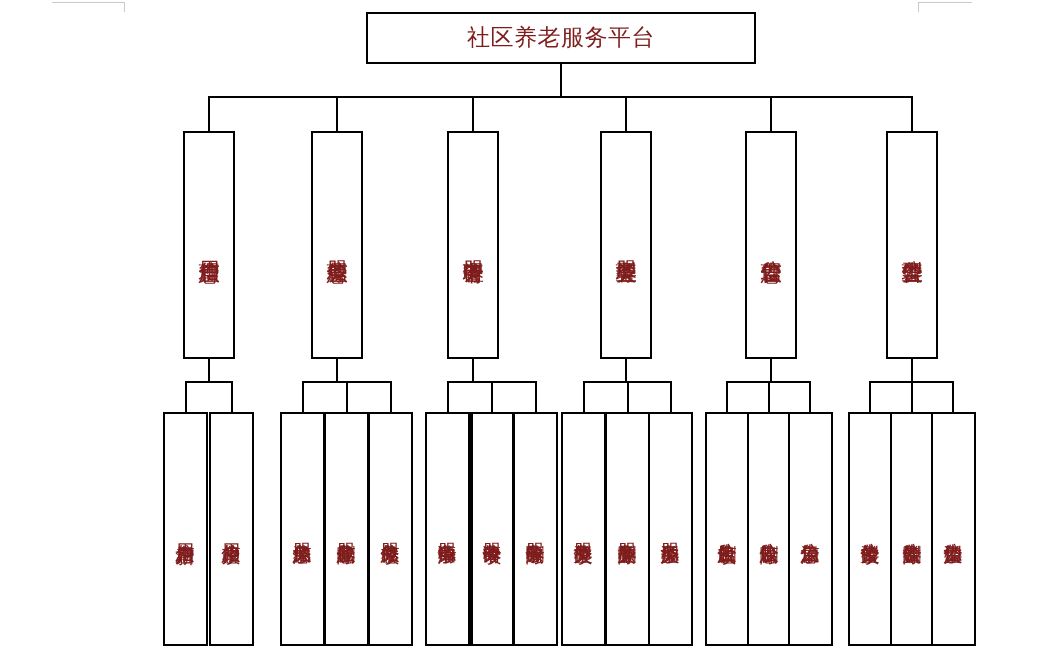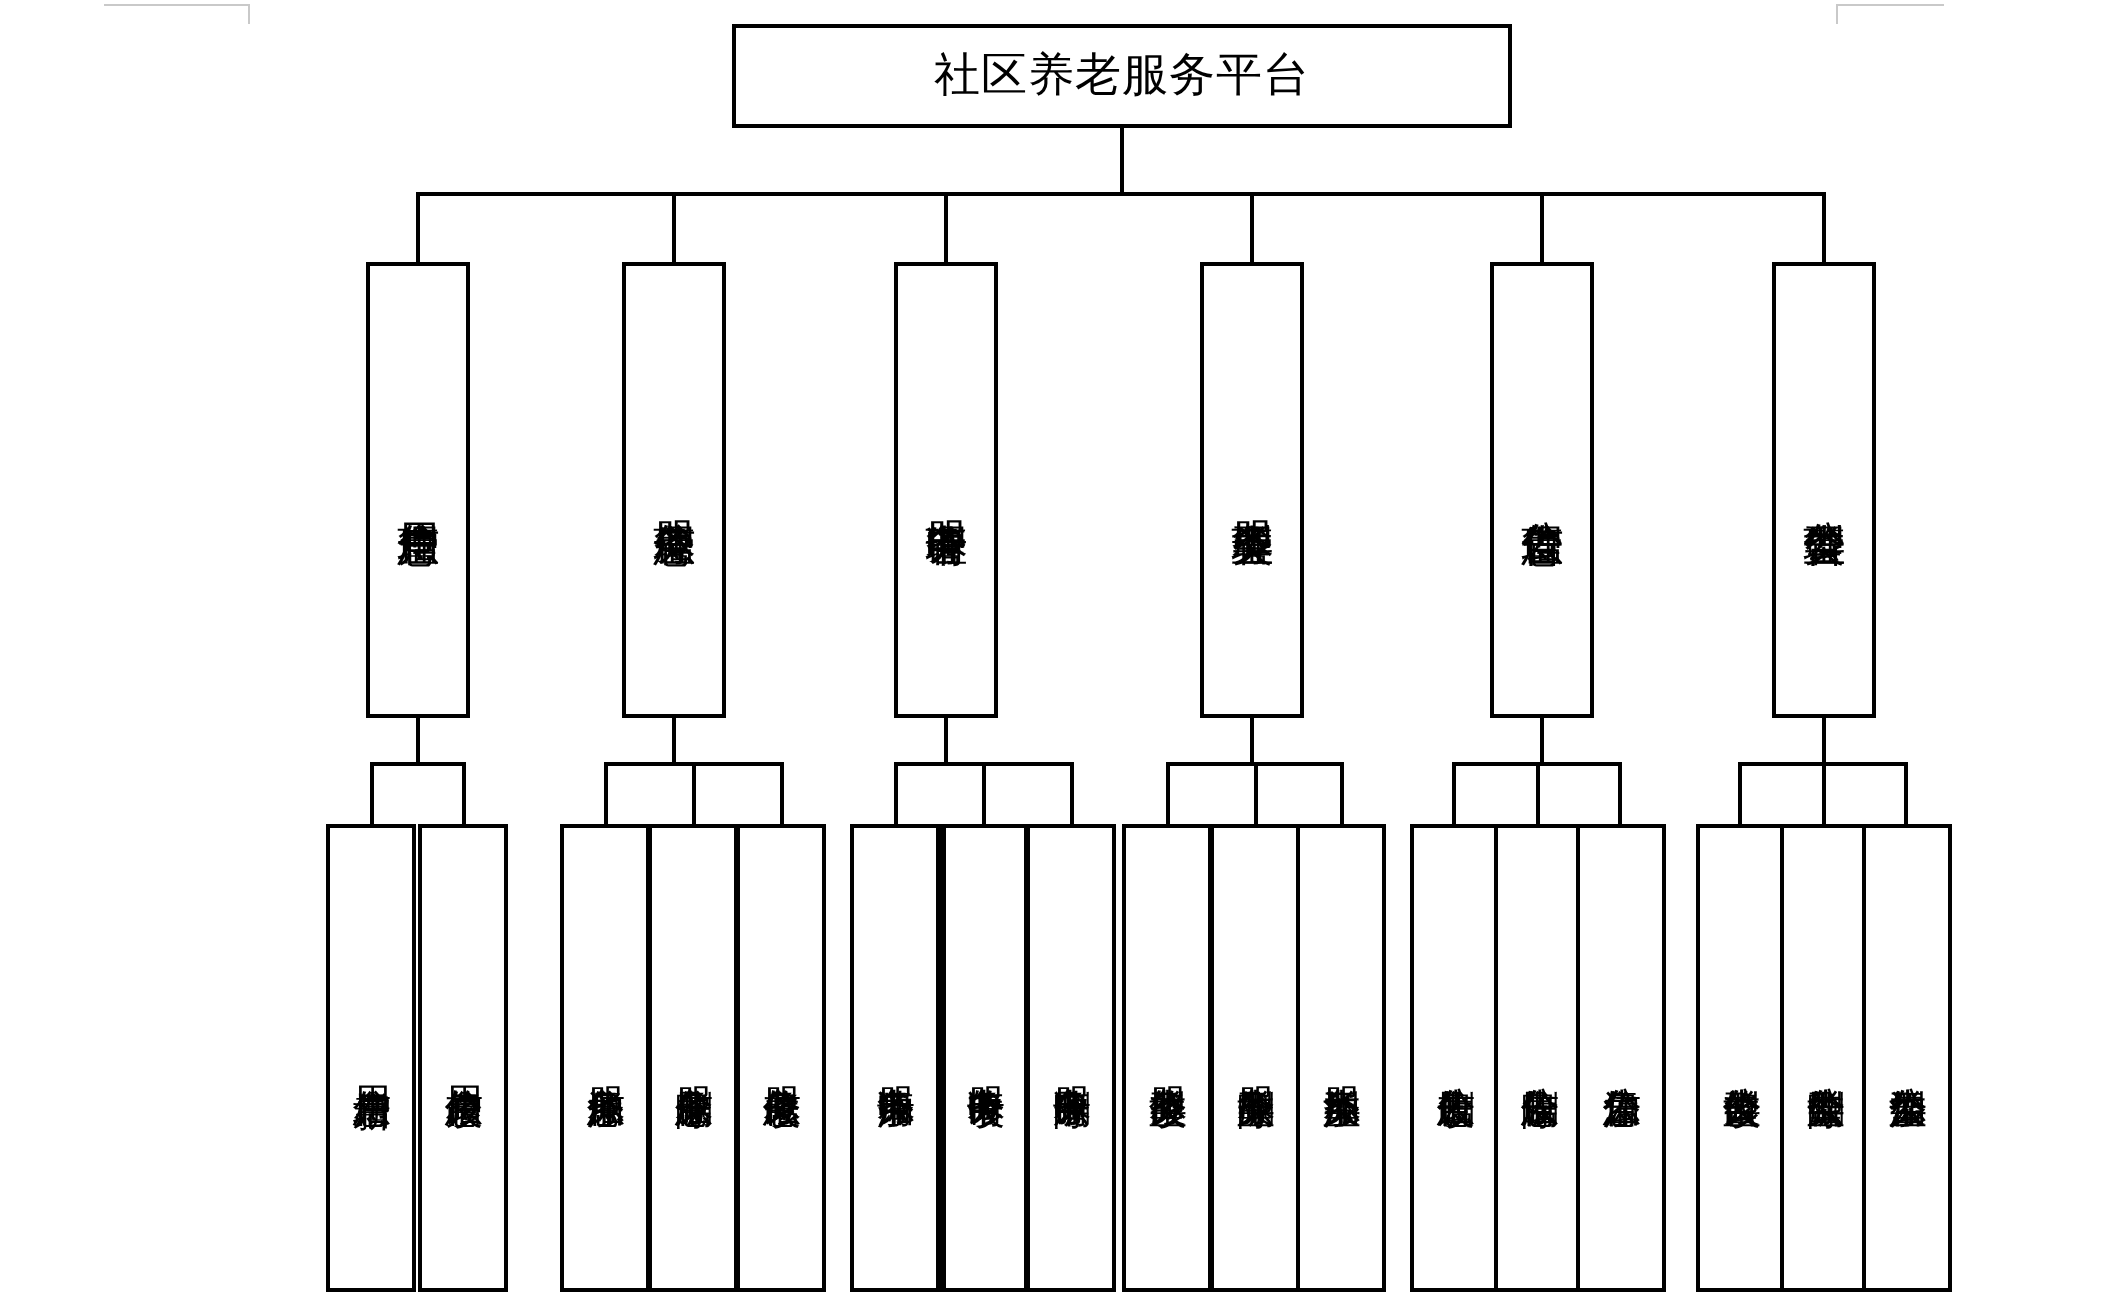--- a/index.html
+++ b/index.html
@@ -54,21 +54,21 @@
     border: 2px solid #000000;
     background: #ffffff;
     display: flex;
     align-items: center;
     justify-content: center;
     overflow: hidden;
   }
   .node .label {
     display: block;
     text-align: right;
-    color: #000000;
+    color: #7f1d1d;
     letter-spacing: 0.5px;
   }
 
   
   .node.root {
     left: 366px;
     top: 12px;
     width: 390px;
     height: 52px;
   }

